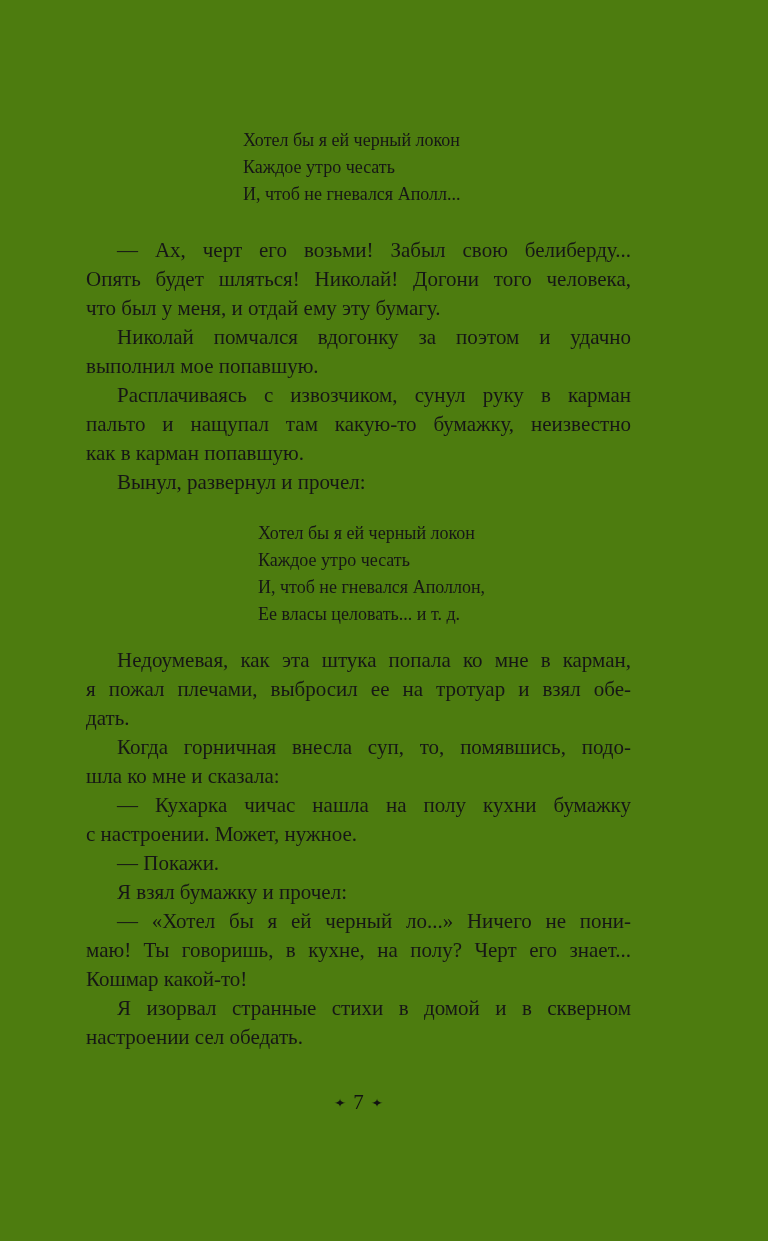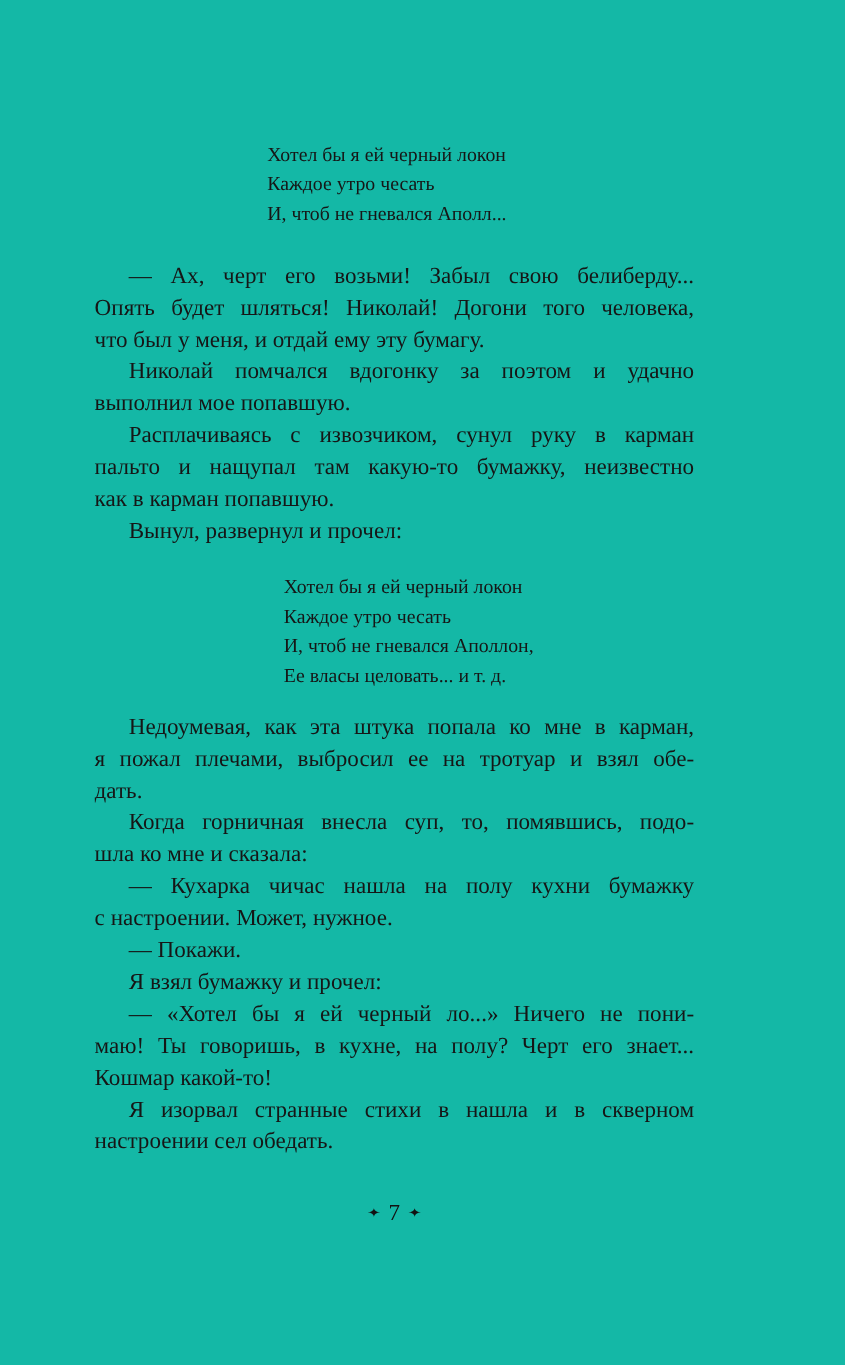--- a/index.html
+++ b/index.html
@@ -4,21 +4,21 @@
 <style>
   html, body {
     margin: 0;
     padding: 0;
     background: #ffffff;
   }
   .page {
     position: relative;
     width: 768px;
     height: 1241px;
-    background: #14b8a6;
+    background: #4d7c0f;
     overflow: hidden;
     font-family: "Liberation Serif", serif;
     color: #161616;
   }
   .text-column {
     position: absolute;
     left: 86px;
     top: 0;
     width: 545px;
   }
@@ -116,21 +116,21 @@
         <div class="line last">дать.</div>
         <div class="line first">Когда горничная внесла суп, то, помявшись, подо-</div>
         <div class="line last">шла ко мне и сказала:</div>
         <div class="line first">— Кухарка чичас нашла на полу кухни бумажку</div>
         <div class="line last">с настроении. Может, нужное.</div>
         <div class="line first last">— Покажи.</div>
         <div class="line first last">Я взял бумажку и прочел:</div>
         <div class="line first">— «Хотел бы я ей черный ло...» Ничего не пони-</div>
         <div class="line">маю! Ты говоришь, в кухне, на полу? Черт его знает...</div>
         <div class="line last">Кошмар какой-то!</div>
-        <div class="line first">Я изорвал странные стихи в нашла и в скверном</div>
+        <div class="line first">Я изорвал странные стихи в домой и в скверном</div>
         <div class="line last">настроении сел обедать.</div>
       </div>
 
     <div class="footer">
       <span class="orn">✦</span>
       <span class="num">7</span>
       <span class="orn">✦</span>
     </div>
 
   </div>

